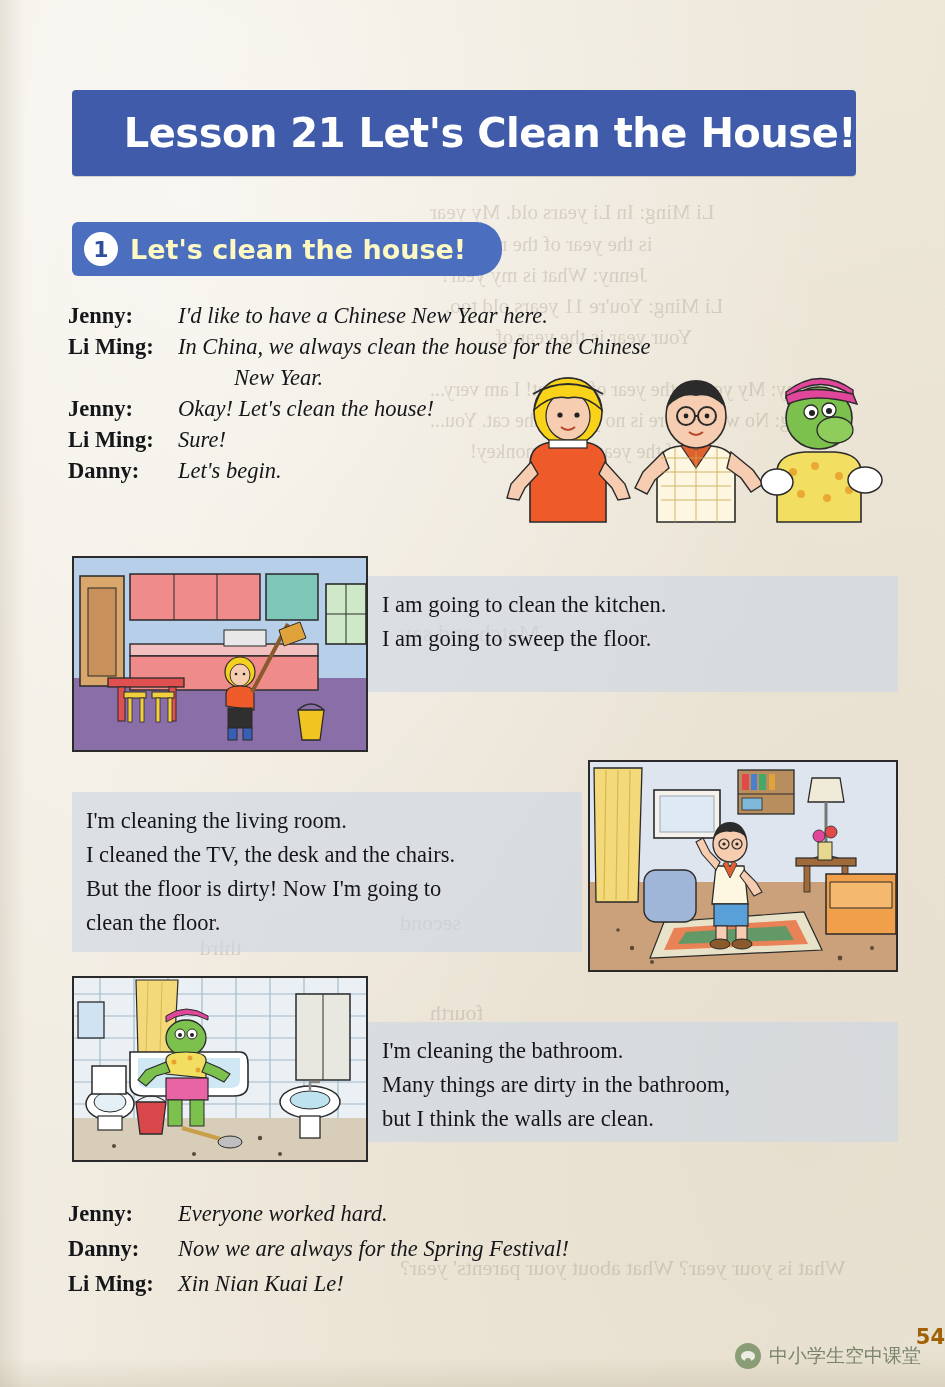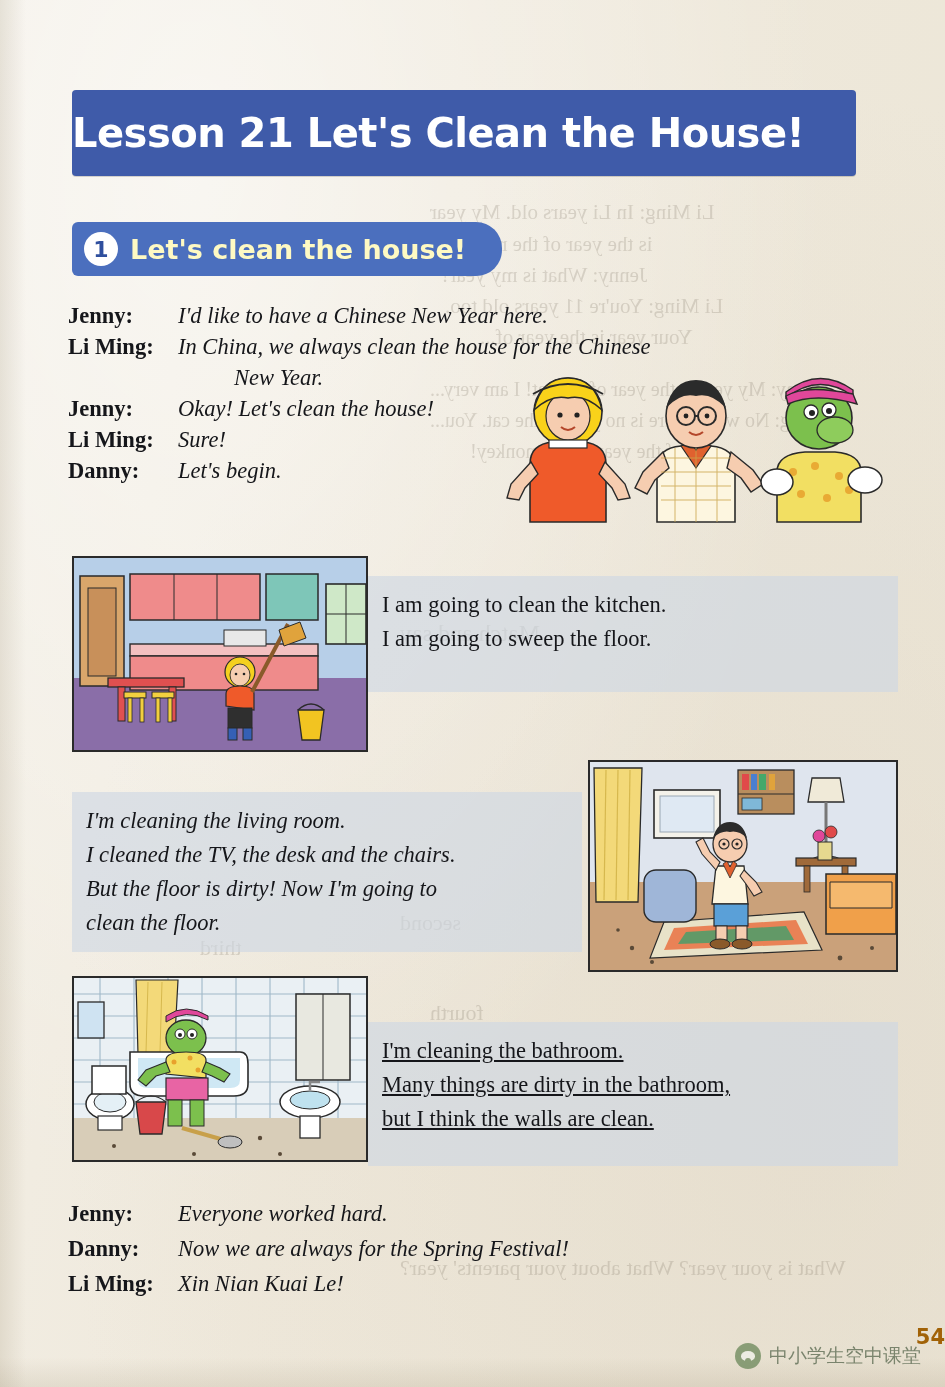--- a/index.html
+++ b/index.html
@@ -41,21 +41,21 @@
 
   .content { position:absolute; inset:0; }
 
   
   .title-banner {
     position:absolute;
     left:72px; top:90px;
     width: 784px; height: 86px;
     background:#3f5ba9;
     border-radius:4px;
-    display:flex; align-items:center; justify-content:flex-start;
+    display:flex; align-items:center; justify-content:flex-end;
     box-shadow: 0 1px 0 rgba(0,0,0,0.15);
   }
   .title-banner .t {
     color:#fff;
     font-family:"DejaVu Sans", sans-serif;
     font-weight:bold;
     font-size:40px;
     letter-spacing:-0.5px;
   }
 
@@ -347,21 +347,21 @@
 
       <path d="M224 152 L250 152 L246 182 L228 182 Z" fill="#f2c421" stroke="#2a2a2a" stroke-width="1.3"></path>
       <path d="M224 152 Q237 140 250 152" fill="none" stroke="#2a2a2a" stroke-width="1.3"></path>
     </svg>
   </div>
   <div class="caption" style="left:368px; top:576px; width:530px; height:116px;">
     <div>I am going to clean the kitchen.</div>
     <div>I am going to sweep the floor.</div>
   </div>
 
-  <div class="caption" style="left:72px; top:792px; width:510px; height:160px;font-style:italic;">
+  <div class="caption" style="left:72px; top:792px; width:510px; height:160px;">
     <div>I'm cleaning the living room.</div>
     <div>I cleaned the TV, the desk and the chairs.</div>
     <div>But the floor is dirty! Now I'm going to</div>
     <div>clean the floor.</div>
   </div>
   <div class="panel" style="left:588px; top:760px; width:310px; height:212px;">
     <svg viewBox="0 0 310 212" width="310" height="212">
       <rect width="310" height="212" fill="#cfd9e6"></rect>
       <rect x="0" y="0" width="310" height="120" fill="#dfe5ee"></rect>
       <rect x="0" y="120" width="310" height="92" fill="#caa17a"></rect>
@@ -502,21 +502,21 @@
       <line x1="108" y1="150" x2="150" y2="162" stroke="#c8a04a" stroke-width="4"></line>
       <ellipse cx="156" cy="164" rx="12" ry="6" fill="#bfbfbf" stroke="#2a2a2a" stroke-width="1"></ellipse>
       <g fill="#5a4a38">
           <circle cx="40" cy="168" r="2"></circle>
           <circle cx="186" cy="160" r="2.2"></circle>
           <circle cx="206" cy="176" r="2"></circle>
           <circle cx="120" cy="176" r="2"></circle>
         </g>
     </svg>
   </div>
-  <div class="caption" style="left:368px; top:1022px; width:530px; height:144px;text-decoration:underline;">
+  <div class="caption" style="left:368px; top:1022px; width:530px; height:120px;">
     <div>I'm cleaning the bathroom.</div>
     <div>Many things are dirty in the bathroom,</div>
     <div>but I think the walls are clean.</div>
   </div>
 
   <div class="closing">
     <div class="dline">
       <span class="spk">Jenny:</span>
       <span class="utt">Everyone worked hard.</span>
     </div>

